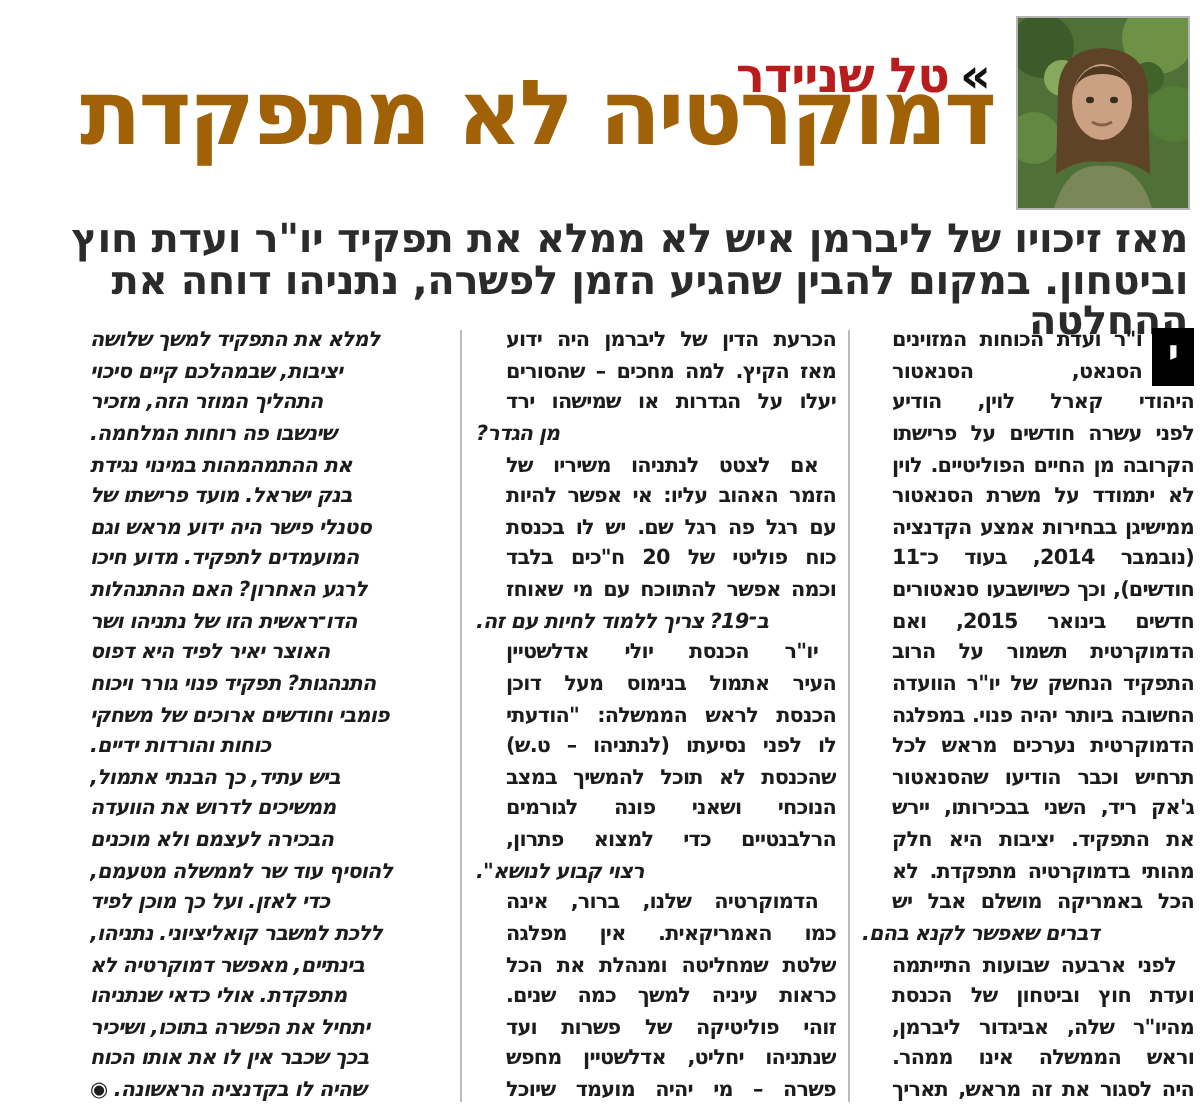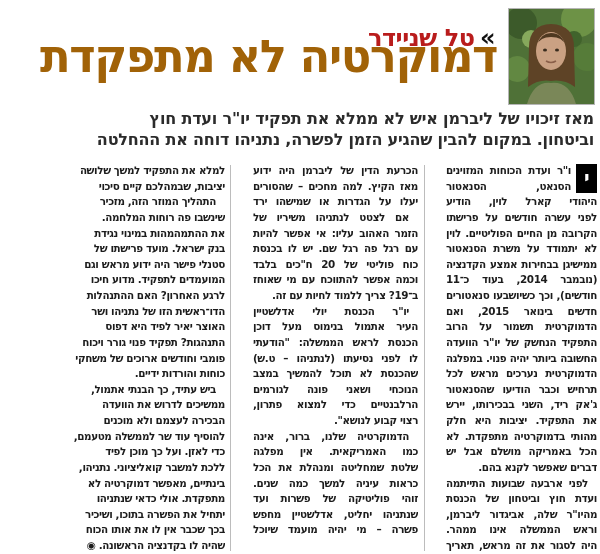--- a/index.html
+++ b/index.html
@@ -11,34 +11,34 @@
   
   .byline{position:absolute;top:24px;right:104px;display:flex;align-items:center;gap:6px;
           direction:rtl;}
   .byline .chev{color:#111;font-size:24px;font-weight:bold;line-height:1;transform:scaleX(-1);}
   .byline .name{color:#b91c1c;font-size:24px;font-weight:bold;letter-spacing:-0.5px;}
   
   .headline{position:absolute;top:32px;right:103px;font-size:45px;font-weight:800;
             color:#a16207;letter-spacing:-1.5px;line-height:1.1;white-space:nowrap;}
   
   .subhead{position:absolute;top:109px;right:6px;left:6px;text-align:right;
-           font-size:16px;font-weight:700;color:#2b2b2b;line-height:20.5px;letter-spacing:-0.2px;}
+           font-size:20px;font-weight:700;color:#2b2b2b;line-height:20.5px;letter-spacing:-0.2px;}
   
   .bodywrap{position:absolute;top:163px;right:0;left:0;height:391px;}
   .col{position:absolute;top:0;color:#1c1c1c;font-weight:700;font-size:10.4px;
        letter-spacing:-0.4px;}
   .col.c1{right:3px;width:166px;}
   .col.c2{right:182px;width:180px;}
   .col.c3{right:375px;width:180px;}
   .vrule{position:absolute;top:2px;width:1px;height:386px;background:#bcbcbc;}
   .vrule.r1{right:175px;}
   .vrule.r2{right:369px;}
   .line{line-height:15.64px;height:15.64px;overflow:hidden;white-space:normal;}
   .line.j{text-align:justify;text-align-last:justify;margin-left:15px;}
-  .line.r{text-align:right;}
+  .line.r{text-align:left;font-style:italic;}
   .line.ind{padding-right:9px;}
   .line.dc{padding-right:26px;}
   .dropcap{position:absolute;top:1px;right:0;width:21px;height:29px;background:#000;
            color:#fff;font-size:19px;font-weight:bold;text-align:center;line-height:27px;}
 </style>
 </head>
 <body>
 
 <div class="page">
 
@@ -101,20 +101,21 @@
         <div class="line j ind">לפני ארבעה שבועות התייתמה</div>
         <div class="line j">ועדת חוץ וביטחון של הכנסת</div>
         <div class="line j">מהיו"ר שלה, אביגדור ליברמן,</div>
         <div class="line j">וראש הממשלה אינו ממהר. אפשר</div>
         <div class="line j">היה לסגור את זה מראש, תאריך</div>
       </div>
       <div class="col c2" style="position: absolute;">
         <div class="line j">הכרעת הדין של ליברמן היה ידוע</div>
         <div class="line j">מאז הקיץ. למה מחכים – שהסורים</div>
         <div class="line j">יעלו על הגדרות או שמישהו ירד</div>
+        <div class="line r">מן הגדר?</div>
         <div class="line j ind">אם לצטט לנתניהו משיריו של</div>
         <div class="line j">הזמר האהוב עליו: אי אפשר להיות</div>
         <div class="line j">עם רגל פה רגל שם. יש לו בכנסת</div>
         <div class="line j">כוח פוליטי של 20 ח"כים בלבד</div>
         <div class="line j">וכמה אפשר להתווכח עם מי שאוחז</div>
         <div class="line r">ב־19? צריך ללמוד לחיות עם זה.</div>
         <div class="line j ind">יו"ר הכנסת יולי אדלשטיין</div>
         <div class="line j">העיר אתמול בנימוס מעל דוכן</div>
         <div class="line j">הכנסת לראש הממשלה: "הודעתי</div>
         <div class="line j">לו לפני נסיעתו (לנתניהו – ט.ש)</div>

